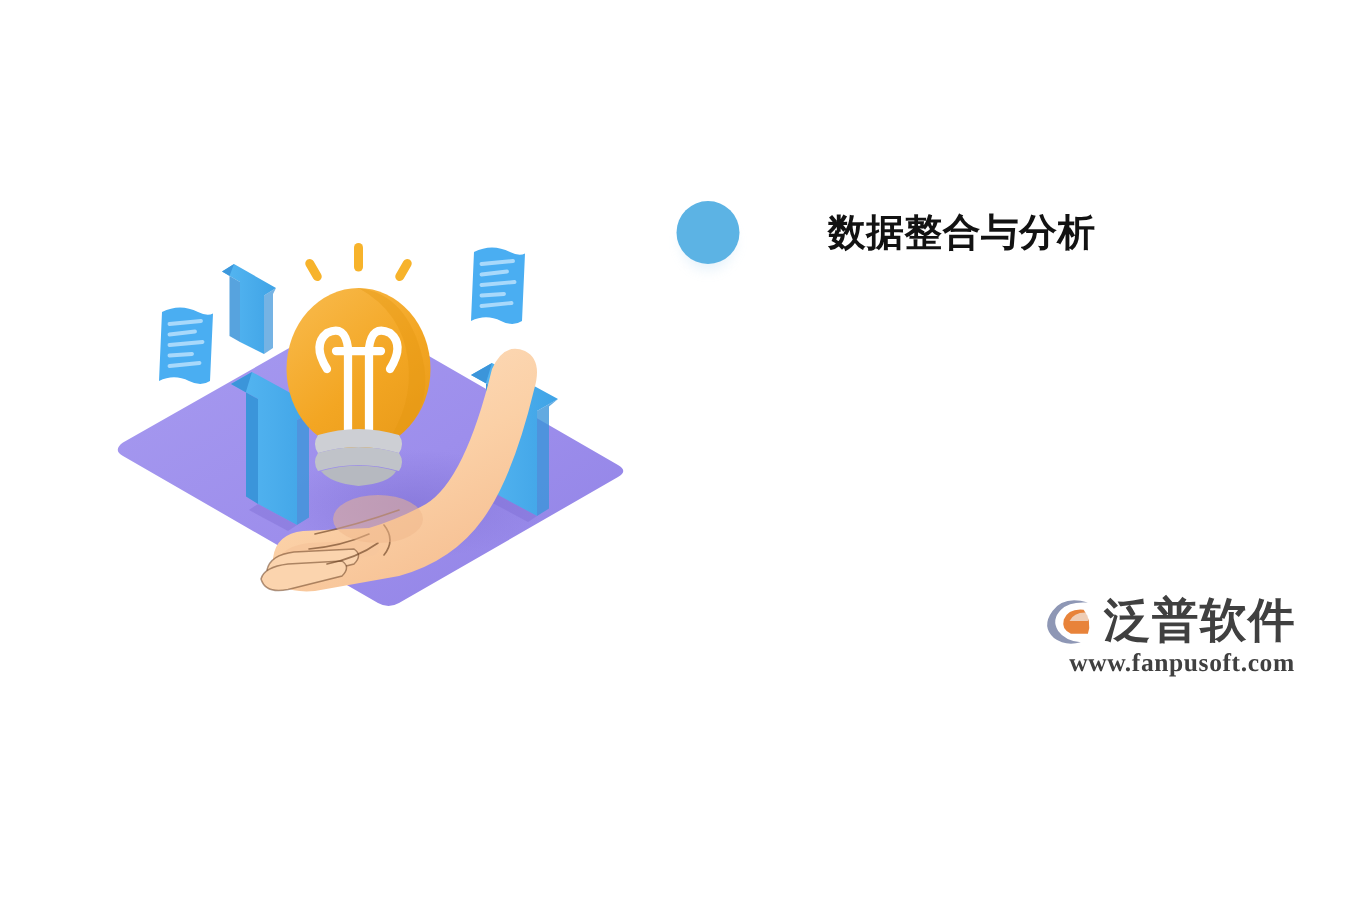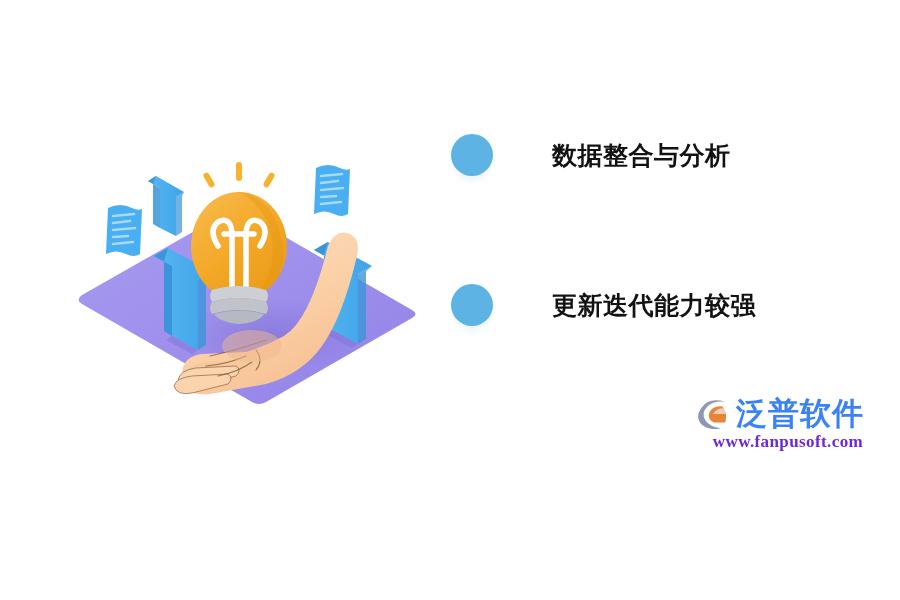--- a/index.html
+++ b/index.html
@@ -96,30 +96,30 @@
   }
   #wm-mark {
     width: 38px;
     height: 34px;
     margin-right: 4px;
     flex: none;
   }
   #wm-name {
     font-size: 31px;
     font-weight: bold;
-    color: #3b82f6;
+    color: #404040;
     line-height: 34px;
     letter-spacing: 1px;
     white-space: nowrap;
   }
   #wm-url {
     font-family: "Liberation Serif", "DejaVu Serif", serif;
     font-size: 17px;
     font-weight: bold;
-    color: #6d28d9;
+    color: #404040;
     letter-spacing: 0.4px;
     text-align: center;
     margin-top: -2px;
     white-space: nowrap;
   }
 </style>
 </head>
 <body>
 
 <div id="canvas">
@@ -244,27 +244,20 @@
 
     <div class="bullet-row">
       <div class="bullet-dot-wrap">
         <div class="bullet-glow"></div>
         <div class="bullet-dot"></div>
       </div>
       <div class="bullet-label">数据整合与分析</div>
     </div>
 
 
-    <div class="bullet-row">
-      <div class="bullet-dot-wrap">
-        <div class="bullet-glow"></div>
-        <div class="bullet-dot"></div>
-      </div>
-      <div class="bullet-label">更新迭代能力较强</div>
-    </div>
 
   </div>
 
   <div id="watermark">
     <div id="wm-top">
       <svg id="wm-mark" viewBox="0 0 40 36" xmlns="http://www.w3.org/2000/svg">
         <path d="M33 5 Q16 0 8 11 Q0 22 9 30 Q17 36 28 33 Q17 32 12 25 Q7 17 14 10 Q20 4 33 5 Z" fill="#8e97b5"></path>
         <path d="M30 10 Q19 9 16 17 Q14 24 21 27 L33 27 Q36 18 30 10 Z" fill="#e8833a"></path>
         <path d="M31 12 Q23 12 20 18 L33 18 Q34 14 31 12 Z" fill="#f3f5f8" opacity="0.65"></path>
       </svg>

